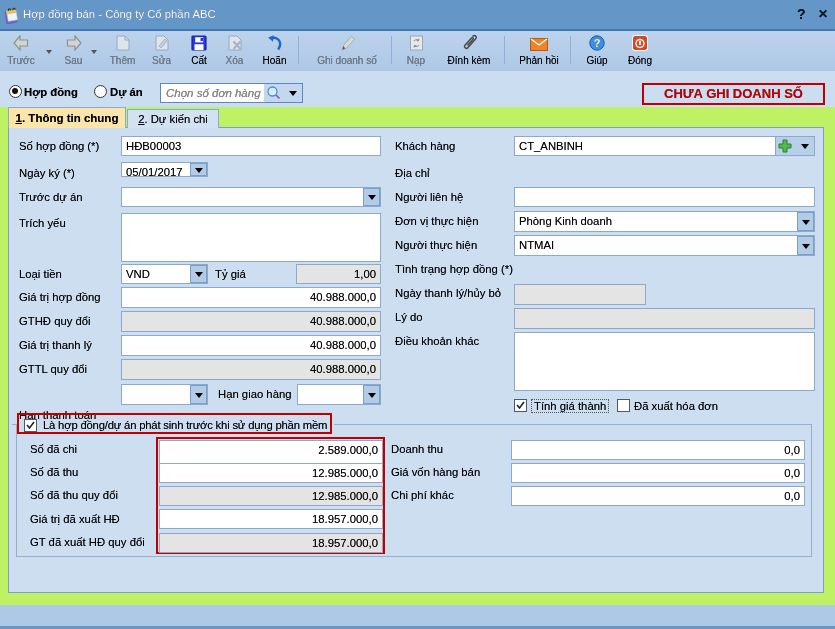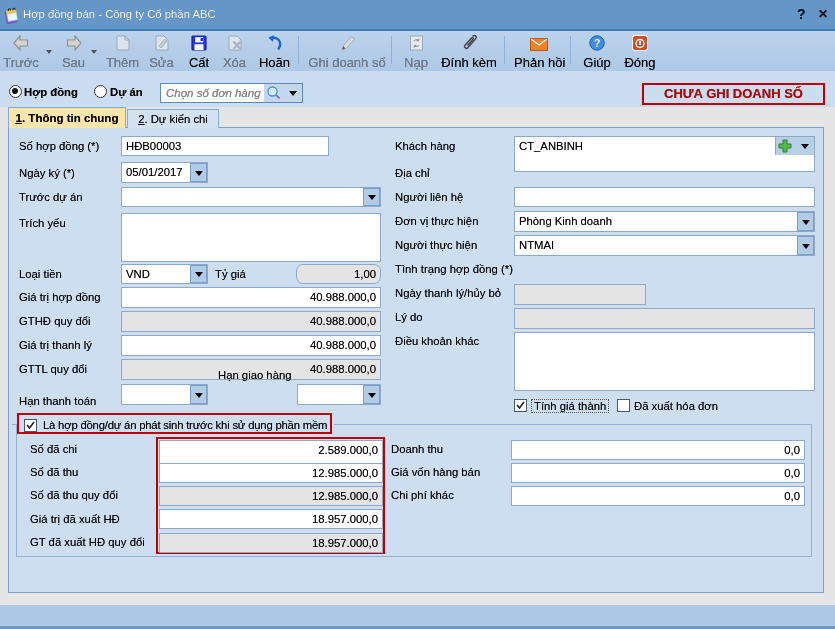--- a/index.html
+++ b/index.html
@@ -1,28 +1,28 @@
 <!DOCTYPE html>
 <html><head>
 <meta charset="utf-8">
 <style>
 * { margin:0; padding:0; box-sizing:border-box; }
 html,body { width:835px; height:629px; overflow:hidden; }
 body { font-family:"Liberation Sans", sans-serif; font-size:11.3px; color:#000; text-shadow:0 0 0.55px rgba(0,0,10,0.55); }
-#win { position:relative; width:835px; height:629px; background:#e5e5e5; }
+#win { position:relative; width:835px; height:629px; background:#bef264; }
 
 #titlebar { position:absolute; left:0; top:0; width:835px; height:30px; background:#6496C8; }
 #titletext { position:absolute; left:23px; top:8px; color:#fff; font-size:11.3px; }
 #tbq { position:absolute; left:797px; top:6px; color:#10161f; font-size:14px; font-weight:bold; }
 #tbx { position:absolute; left:818px; top:7px; color:#10161f; font-size:12px; font-weight:bold; }
 
 #toolbar { position:absolute; left:0; top:30px; width:835px; height:41px; background:linear-gradient(#bdd3ec,#adc8e6); }
 .titem { position:absolute; top:34px; text-align:center; }
 .titem .ticon { height:17px; display:flex; align-items:flex-end; justify-content:center; }
-.titem .tlabel { font-size:13px; margin-top:4px; white-space:nowrap; }
+.titem .tlabel { font-size:10px; margin-top:4px; white-space:nowrap; }
 .tdis .tlabel { color:#75808f; }
 .tsep { position:absolute; top:36px; width:1px; height:28px; background:#8fb0d8; }
 .tcaret { position:absolute; width:0; height:0; border-left:3px solid transparent; border-right:3px solid transparent; border-top:4px solid #55554d; }
 
 #subbar { position:absolute; left:0; top:71px; width:835px; height:36px; background:#CBDDF1; }
 .radio { position:absolute; width:13px; height:13px; border-radius:50%; background:#fff; border:1px solid #333; }
 .radio.sel::after { content:""; position:absolute; left:2.5px; top:2.5px; width:6px; height:6px; border-radius:50%; background:#111; }
 .rlabel { position:absolute; font-size:11.3px; }
 
 #scombo { position:absolute; left:160px; top:82.5px; width:143px; height:20.5px; background:#fff; border:1.5px solid #5d87bd; }
@@ -215,45 +215,45 @@
       <div style="position:absolute;right:5px;top:7px;border-left:4px solid transparent;border-right:4px solid transparent;border-top:5px solid #000;"></div>
     </div>
   </div>
   <div id="redstate">CHƯA GHI DOANH SỐ</div>
 
   <div id="panel"></div>
   <div id="tab1"><span class="tabu">1</span>. Thông tin chung</div>
   <div class="tab" id="tab2"><span class="tabu">2</span>. Dự kiến chi</div>
 
   <div class="lbl" style="left:19px;top:140px;">Số hợp đồng (*)</div>
-  <div class="inp" style="left:121px;top:136px;width:208px;height:20px;">
+  <div class="inp" style="left:121px;top:136px;width:260px;height:20px;">
       <div class="v">HĐB00003</div>
     </div>
 
   <div class="lbl" style="left:19px;top:167px;">Ngày ký (*)</div>
-  <div class="inp" style="left:121px;top:162px;width:87px;height:21px;">
+  <div class="inp" style="left:121px;top:162px;width:87px;height:15px;">
       <div class="v">05/01/2017</div>
       <div class="dbtn"></div>
     </div>
 
   <div class="lbl" style="left:19px;top:191px;">Trước dự án</div>
   <div class="inp" style="left:121px;top:187px;width:260px;height:20px;">
       <div class="dbtn"></div>
     </div>
 
   <div class="lbl" style="left:19px;top:217px;">Trích yếu</div>
   <div class="inp" style="left:121px;top:213px;width:260px;height:49px;"></div>
 
   <div class="lbl" style="left:19px;top:268px;">Loại tiền</div>
   <div class="inp" style="left:121px;top:264px;width:87px;height:20px;">
       <div class="v">VND</div>
       <div class="dbtn"></div>
     </div>
   <div class="lbl" style="left:215px;top:268px;">Tỷ giá</div>
-  <div class="inp ro" style="left:296px;top:264px;width:85px;height:20px;border-radius:7px;">
+  <div class="inp ro" style="left:296px;top:264px;width:85px;height:20px;">
       <div class="vr">1,00</div>
     </div>
 
   <div class="lbl" style="left:19px;top:291px;">Giá trị hợp đồng</div>
   <div class="inp" style="left:121px;top:287px;width:260px;height:21px;">
       <div class="vr">40.988.000,0</div>
     </div>
 
   <div class="lbl" style="left:19px;top:315px;">GTHĐ quy đổi</div>
   <div class="inp ro" style="left:121px;top:311px;width:260px;height:21px;">
@@ -263,31 +263,31 @@
   <div class="lbl" style="left:19px;top:339px;">Giá trị thanh lý</div>
   <div class="inp" style="left:121px;top:335px;width:260px;height:21px;">
       <div class="vr">40.988.000,0</div>
     </div>
 
   <div class="lbl" style="left:19px;top:363px;">GTTL quy đổi</div>
   <div class="inp ro" style="left:121px;top:359px;width:260px;height:21px;">
       <div class="vr">40.988.000,0</div>
     </div>
 
-  <div class="lbl" style="left:19px;top:395px;">Hạn thanh toán</div>
+  <div class="lbl" style="left:19px;top:409px;">Hạn thanh toán</div>
   <div class="inp" style="left:121px;top:384px;width:87px;height:21px;">
       <div class="dbtn"></div>
     </div>
-  <div class="lbl" style="left:218px;top:369px;">Hạn giao hàng</div>
+  <div class="lbl" style="left:218px;top:388px;">Hạn giao hàng</div>
   <div class="inp" style="left:297px;top:384px;width:84px;height:21px;">
       <div class="dbtn"></div>
     </div>
 
   <div class="lbl" style="left:395px;top:140px;">Khách hàng</div>
-  <div class="inp" style="left:514px;top:136px;width:301px;height:36px;">
+  <div class="inp" style="left:514px;top:136px;width:301px;height:20px;">
     <div class="v">CT_ANBINH</div>
     <div style="position:absolute;right:0;top:0;width:39px;height:18px;background:#b7cfe7;border-left:1px solid #8ca9cb;">
       <svg width="14" height="14" viewBox="0 0 14 14" style="position:absolute;left:2px;top:2px">
         <path d="M5 1 L9 1 L9 5 L13 5 L13 9 L9 9 L9 13 L5 13 L5 9 L1 9 L1 5 L5 5 Z" fill="#55b94e" stroke="#2e7d32" stroke-width="1"></path>
       </svg>
       <div style="position:absolute;right:5px;top:7px;border-left:4px solid transparent;border-right:4px solid transparent;border-top:5px solid #000;"></div>
     </div>
   </div>
 
   <div class="lbl" style="left:395px;top:167px;">Địa chỉ</div>

